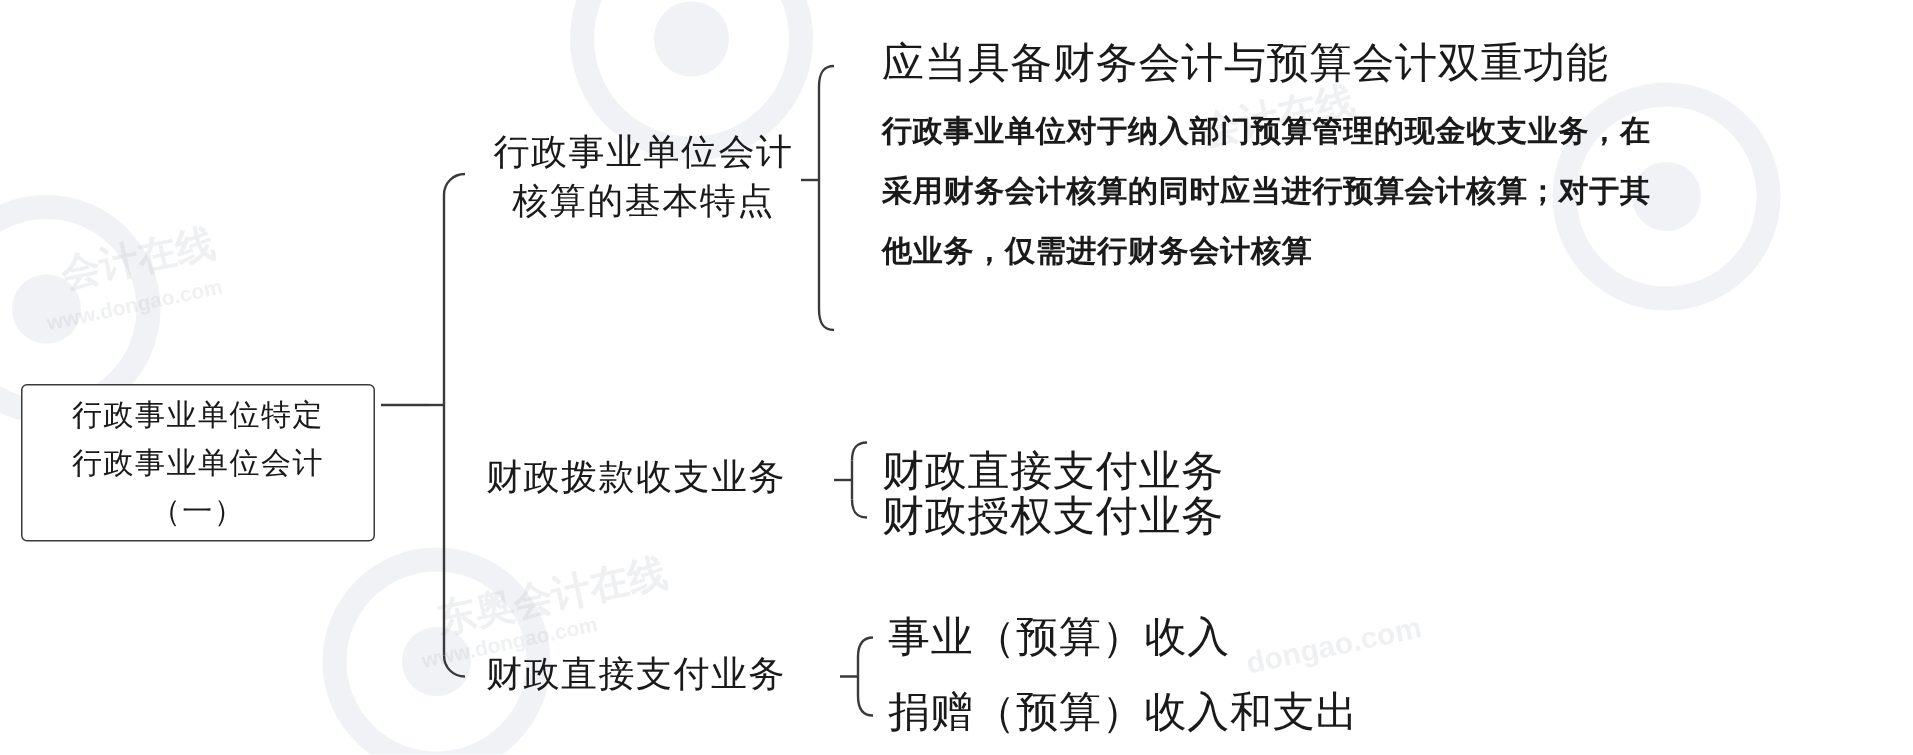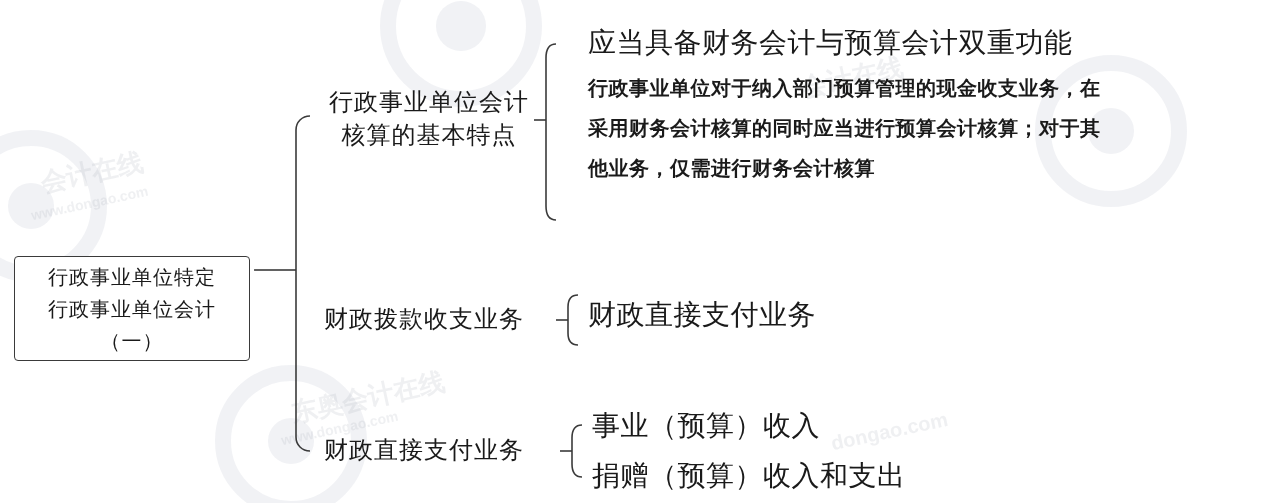--- a/index.html
+++ b/index.html
@@ -159,20 +159,21 @@
   </div>
 
   <div class="leaf-label" style="left:588px;top:26px;">应当具备财务会计与预算会计双重功能</div>
   <div class="para" style="left:588px;top:68px;">行政事业单位对于纳入部门预算管理的现金收支业务，在采用财务会计核算的同时应当进行预算会计核算；对于其他业务，仅需进行财务会计核算</div>
 
   <div class="node-label" style="left:324px;top:303px;">
     <span>财政拨款收支业务</span>
   </div>
 
   <div class="leaf-label" style="left:588px;top:266px;margin-top:32px;">财政直接支付业务</div>
+  <div class="leaf-label" style="left:588px;top:328px;">财政授权支付业务</div>
 
   <div class="node-label" style="left:324px;top:434px;">
     <span>财政直接支付业务</span>
   </div>
 
   <div class="leaf-label" style="left:592px;top:459px;">捐赠（预算）收入和支出</div>
   <div class="leaf-label" style="left:592px;top:409px;">事业（预算）收入</div>
 
 </div>
 

